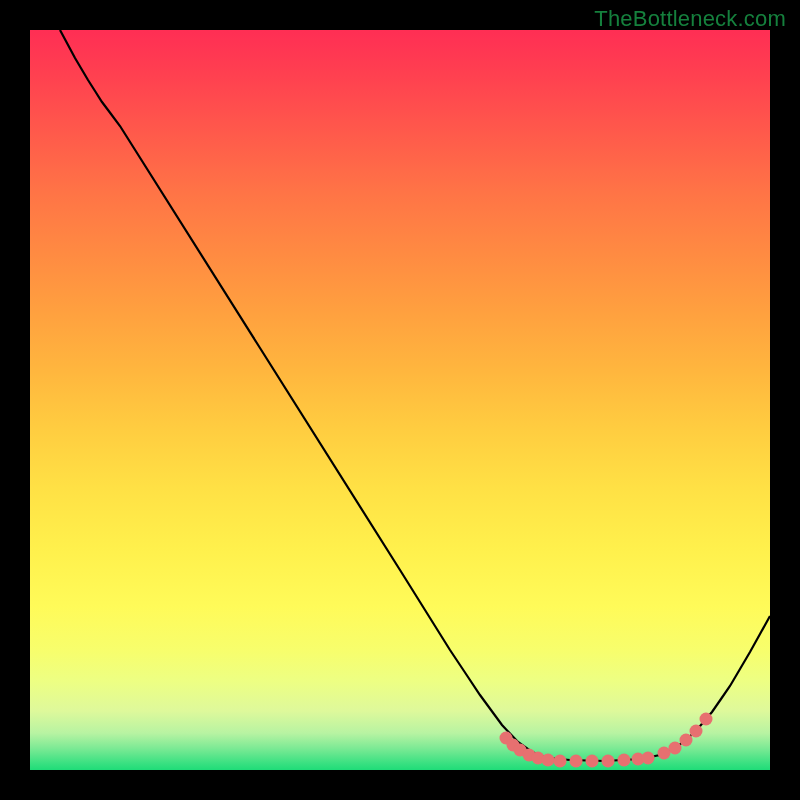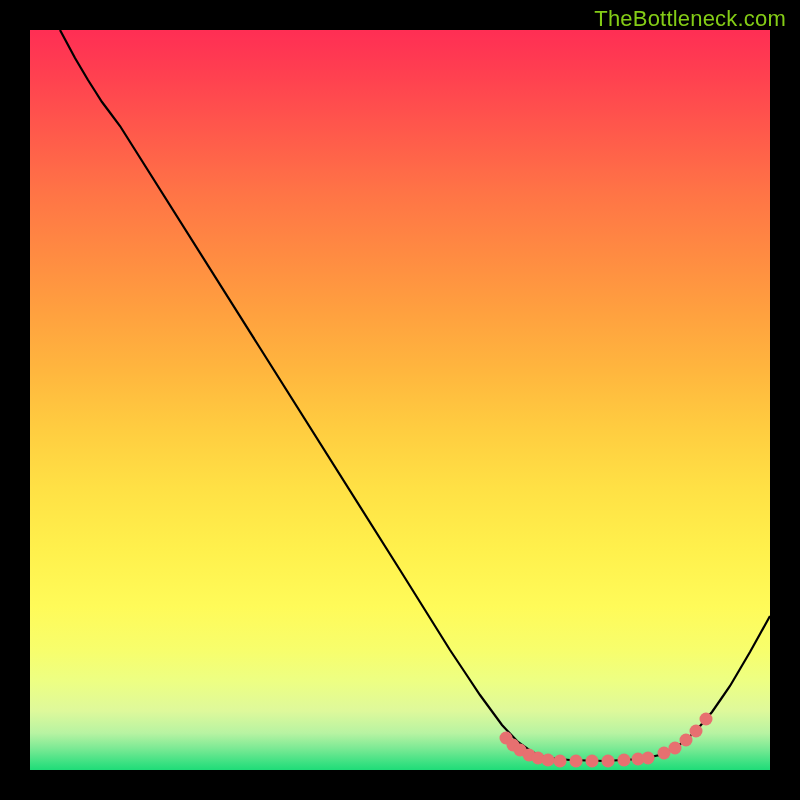--- a/index.html
+++ b/index.html
@@ -16,21 +16,21 @@
     height: 800px;
     background: #000;
   }
   .watermark {
     position: absolute;
     top: 6px;
     right: 14px;
     font-family: Arial, Helvetica, sans-serif;
     font-size: 22px;
     font-weight: 500;
-    color: #84cc16;
+    color: #15803d;
     letter-spacing: 0.2px;
     z-index: 5;
   }
   .plot-area {
     position: absolute;
     left: 30px;
     top: 30px;
     width: 740px;
     height: 740px;
     overflow: hidden;

